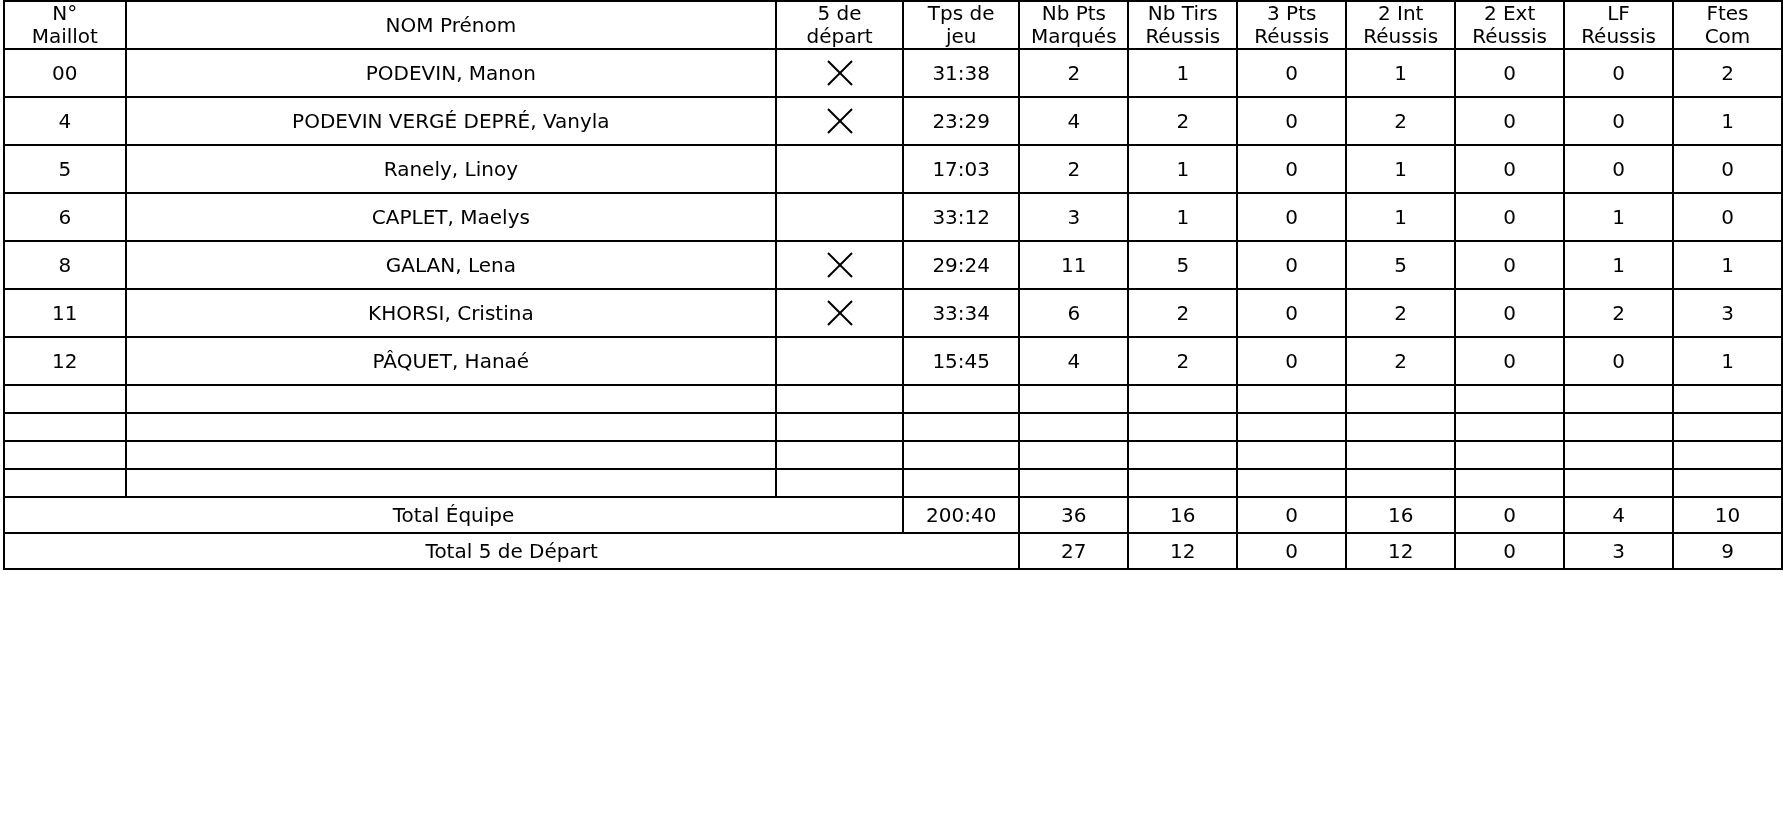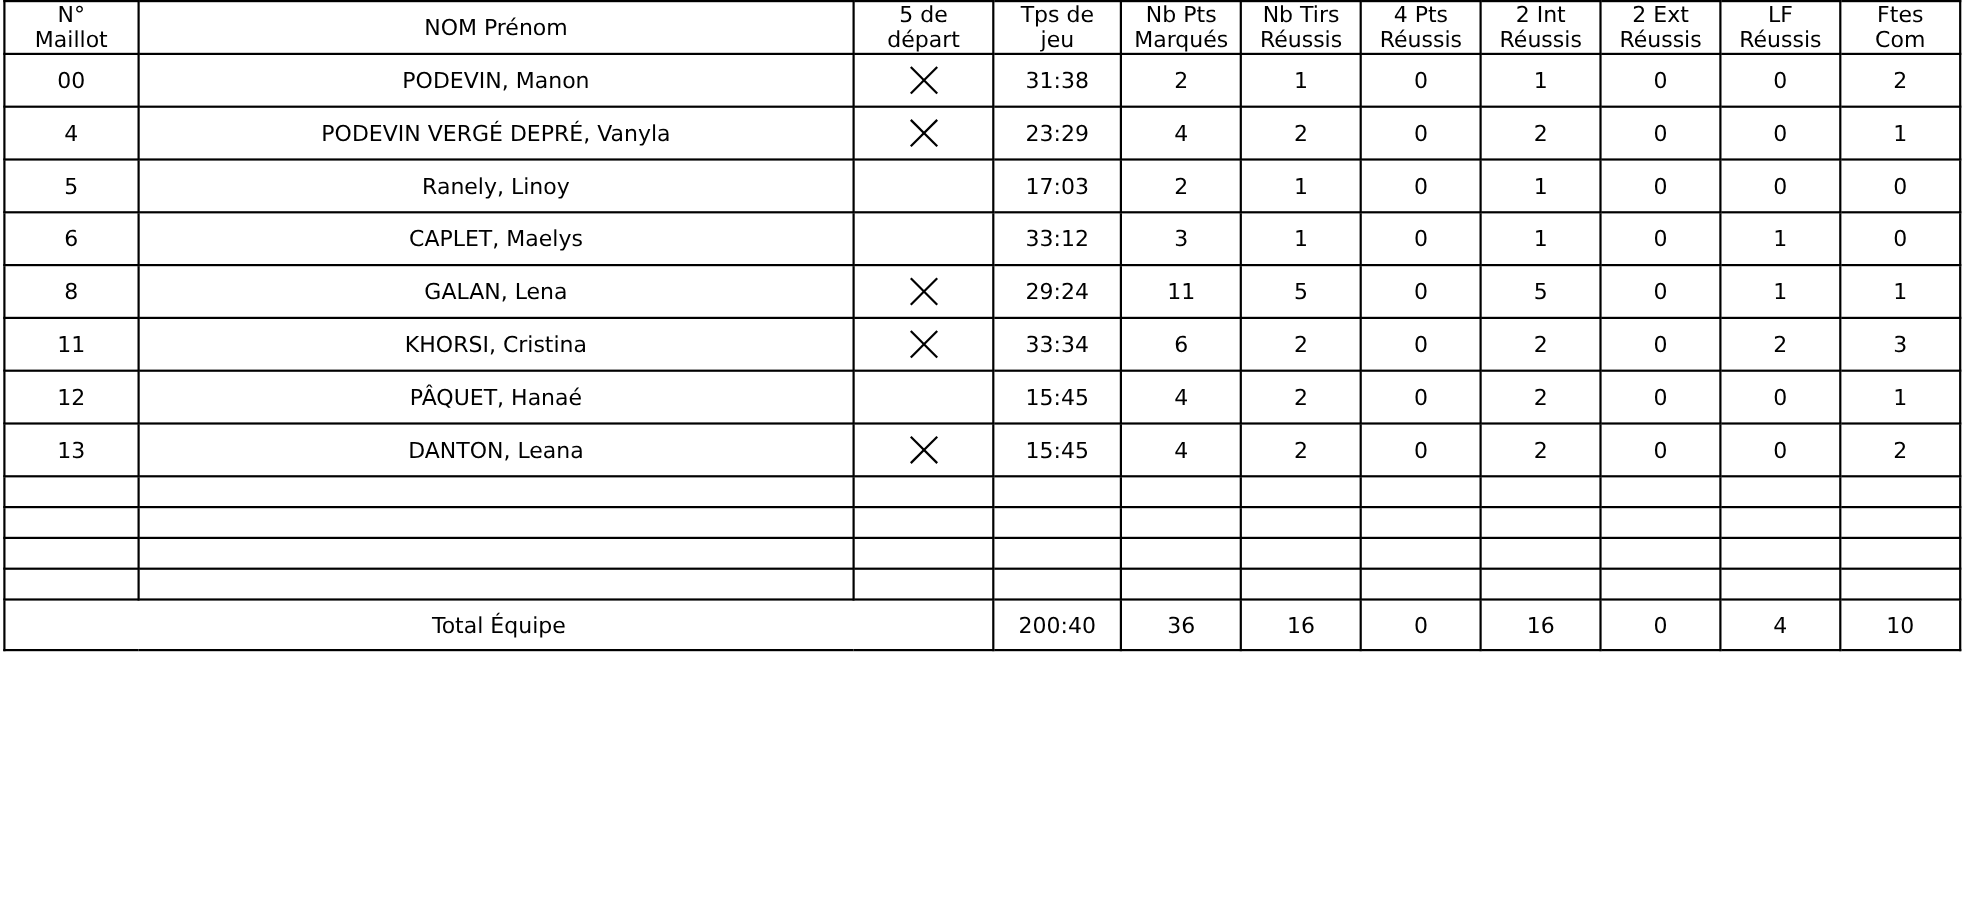--- a/index.html
+++ b/index.html
@@ -75,21 +75,21 @@
     position: absolute;
     left: 50%;
     top: 0;
     width: 2px;
     height: 100%;
     background: #000;
   }
   .xmark::before { transform: translateX(-50%) rotate(45deg); }
   .xmark::after  { transform: translateX(-50%) rotate(-45deg); }
 
-  tr.total-row td { height: 46px; }
+  tr.total-row td { height: 36px; }
 </style>
 </head>
 <body>
 
 <div id="sheet">
   <table class="stats">
     <colgroup>
       <col class="c-num">
       <col class="c-name">
       <col class="c-five">
@@ -121,21 +121,21 @@
           </td>
           <td>
             <span class="hdr-line">Nb Pts</span>
             <span class="hdr-line">Marqués</span>
           </td>
           <td>
             <span class="hdr-line">Nb Tirs</span>
             <span class="hdr-line">Réussis</span>
           </td>
           <td>
-            <span class="hdr-line">4 Pts</span>
+            <span class="hdr-line">3 Pts</span>
             <span class="hdr-line">Réussis</span>
           </td>
           <td>
             <span class="hdr-line">2 Int</span>
             <span class="hdr-line">Réussis</span>
           </td>
           <td>
             <span class="hdr-line">2 Ext</span>
             <span class="hdr-line">Réussis</span>
           </td>
@@ -233,33 +233,20 @@
           <td class="name-cell">PÂQUET, Hanaé</td>
           <td></td>
           <td>15:45</td>
           <td>4</td>
           <td>2</td>
           <td>0</td>
           <td>2</td>
           <td>0</td>
           <td>0</td>
           <td>1</td>
-        </tr>
-        <tr>
-          <td>13</td>
-          <td class="name-cell">DANTON, Leana</td>
-          <td><span class="xmark"></span></td>
-          <td>15:45</td>
-          <td>4</td>
-          <td>2</td>
-          <td>0</td>
-          <td>2</td>
-          <td>0</td>
-          <td>0</td>
-          <td>2</td>
         </tr>
         <tr class="empty-row">
           <td></td>
           <td class="name-cell"></td>
           <td></td>
           <td></td>
           <td></td>
           <td></td>
           <td></td>
           <td></td>
@@ -312,15 +299,25 @@
           <td class="total-label" colspan="3">Total Équipe</td>
           <td>200:40</td>
           <td>36</td>
           <td>16</td>
           <td>0</td>
           <td>16</td>
           <td>0</td>
           <td>4</td>
           <td>10</td>
         </tr>
+        <tr class="total-row">
+          <td class="total-label" colspan="4">Total 5 de Départ</td>
+          <td>27</td>
+          <td>12</td>
+          <td>0</td>
+          <td>12</td>
+          <td>0</td>
+          <td>3</td>
+          <td>9</td>
+        </tr>
       </tbody>
   </table>
 </div>
 
 </body></html>

